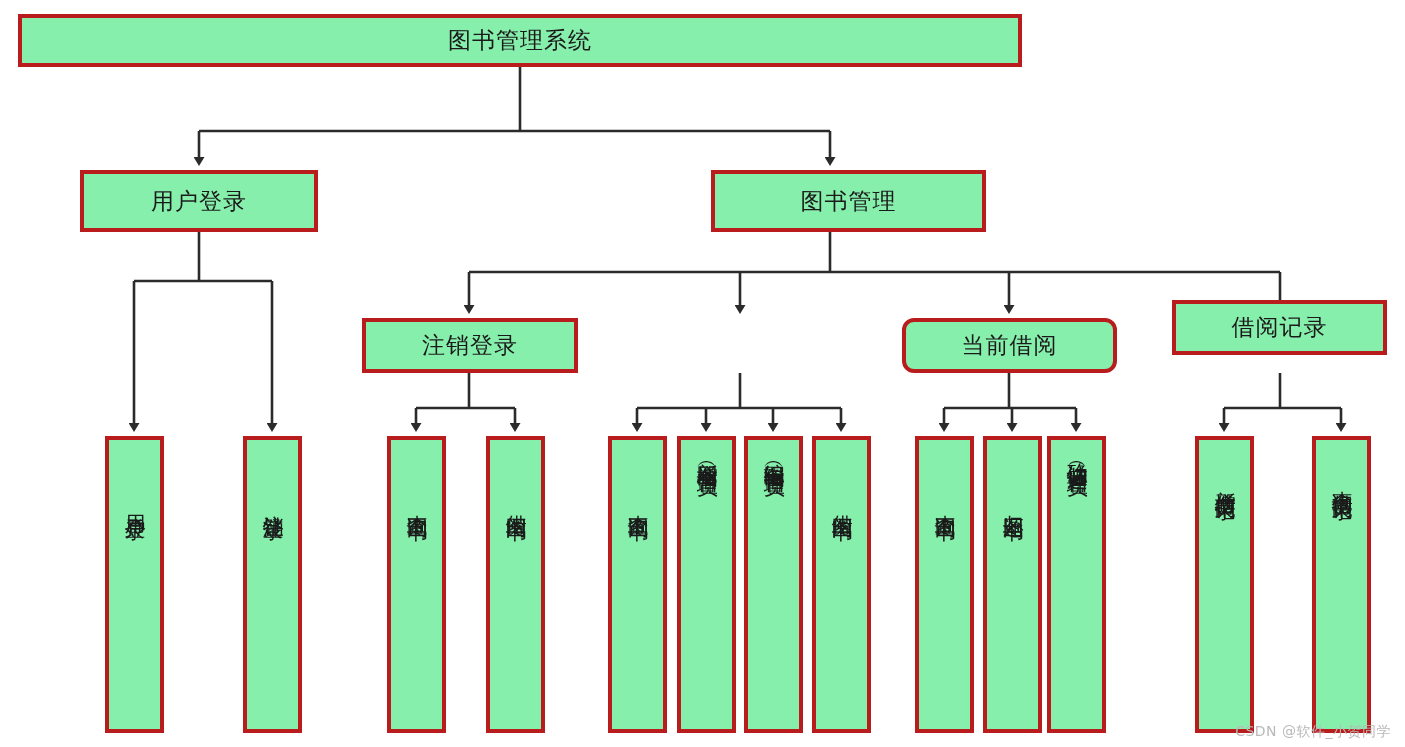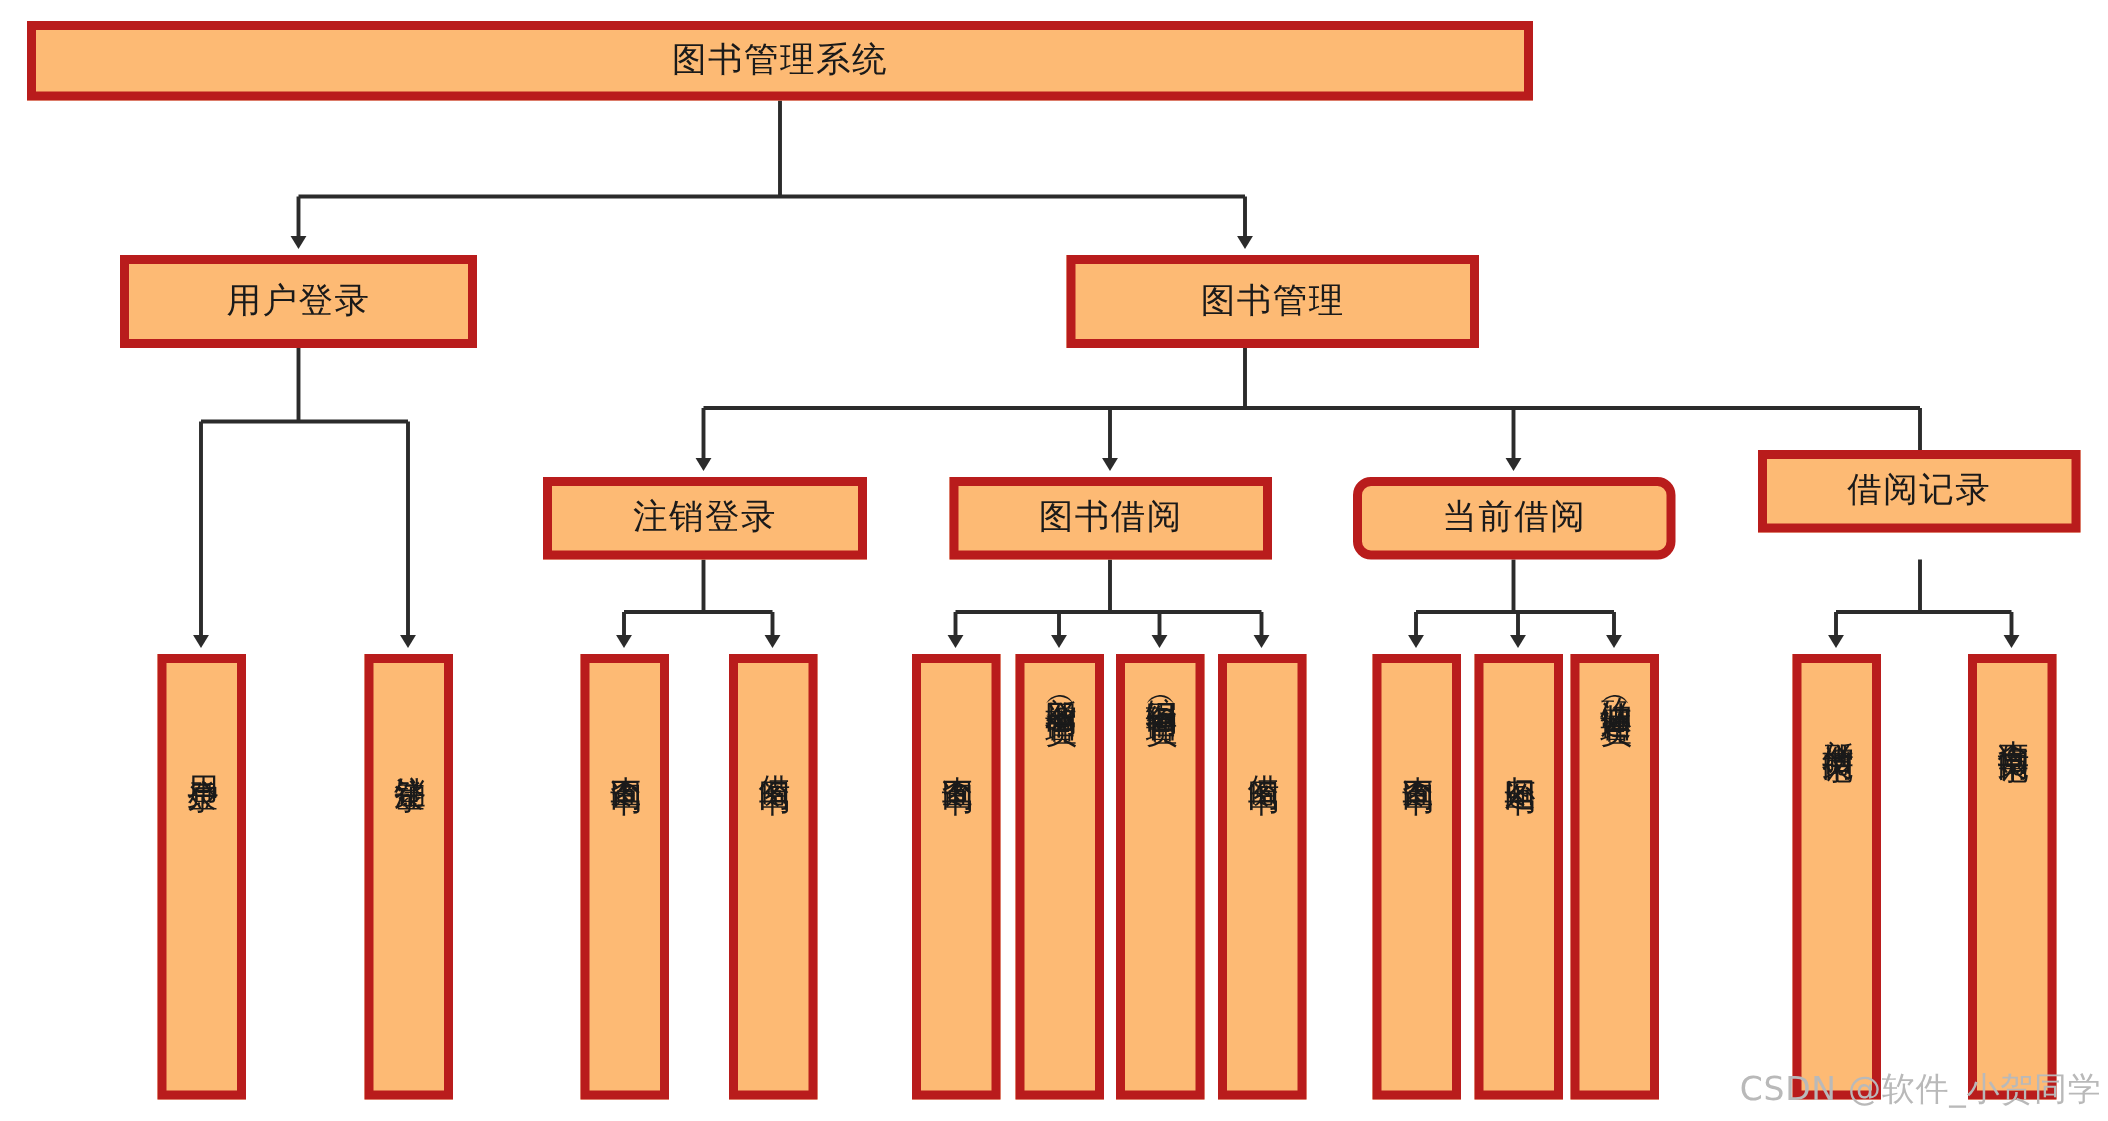--- a/index.html
+++ b/index.html
@@ -21,22 +21,22 @@
     position: absolute;
     left: 0;
     top: 0;
     width: 1405px;
     height: 747px;
     pointer-events: none;
   }
   .node {
     position: absolute;
     box-sizing: border-box;
-    background: #fdba74;
-    border: 6px solid #b91c1c;
+    background: #86efac;
+    border: 4px solid #b91c1c;
     display: flex;
     align-items: center;
     justify-content: center;
     color: #1a1a1a;
   }
   .node-horizontal {
     font-size: 23px;
     line-height: 1.15;
     letter-spacing: 1px;
     white-space: nowrap;
@@ -56,23 +56,23 @@
     color: #1a1a1a;
   }
   .leaf-pad-top {
     padding-top: 58px;
   }
   .leaf-pad-top-mid {
     padding-top: 34px;
   }
   #watermark {
     position: absolute;
-    right: 4px;
+    right: 14px;
     bottom: 6px;
-    font-size: 22px;
+    font-size: 14px;
     color: #b9b9b9;
     white-space: nowrap;
     letter-spacing: 0.5px;
   }
 </style>
 </head>
 <body>
 
 <div id="diagram-root">
 
@@ -125,21 +125,20 @@
       <path d="M1341,408 L1341,424" marker-end="url(#arrowhead)"></path>
     </g>
   </svg>
 
   <div class="node node-horizontal" id="node-root" style="left: 18px; top: 14px; width: 1004px; height: 53px;">图书管理系统</div>
 
   <div class="node node-horizontal" id="node-l2-0" style="left: 80px; top: 170px; width: 238px; height: 62px;">用户登录</div>
   <div class="node node-horizontal" id="node-l2-1" style="left: 711px; top: 170px; width: 275px; height: 62px;">图书管理</div>
 
   <div class="node node-horizontal" id="node-l3-0" style="left: 362px; top: 318px; width: 216px; height: 55px;">注销登录</div>
-  <div class="node node-horizontal" id="node-l3-1" style="left: 633px; top: 318px; width: 215px; height: 55px;">图书借阅</div>
   <div class="node node-horizontal" id="node-l3-2" style="left: 902px; top: 318px; width: 215px; height: 55px; border-radius: 12px;">当前借阅</div>
   <div class="node node-horizontal" id="node-l3-3" style="left: 1172px; top: 300px; width: 215px; height: 55px;">借阅记录</div>
 
   <div class="node node-leaf leaf-pad-top" id="node-leaf-0" style="left: 105px; top: 436px; width: 59px; height: 297px;">
     <span class="leaf-text">用户登录</span>
   </div>
   <div class="node node-leaf leaf-pad-top" id="node-leaf-1" style="left: 243px; top: 436px; width: 59px; height: 297px;">
     <span class="leaf-text">注销登录</span>
   </div>
   <div class="node node-leaf leaf-pad-top" id="node-leaf-2" style="left: 387px; top: 436px; width: 59px; height: 297px;">

